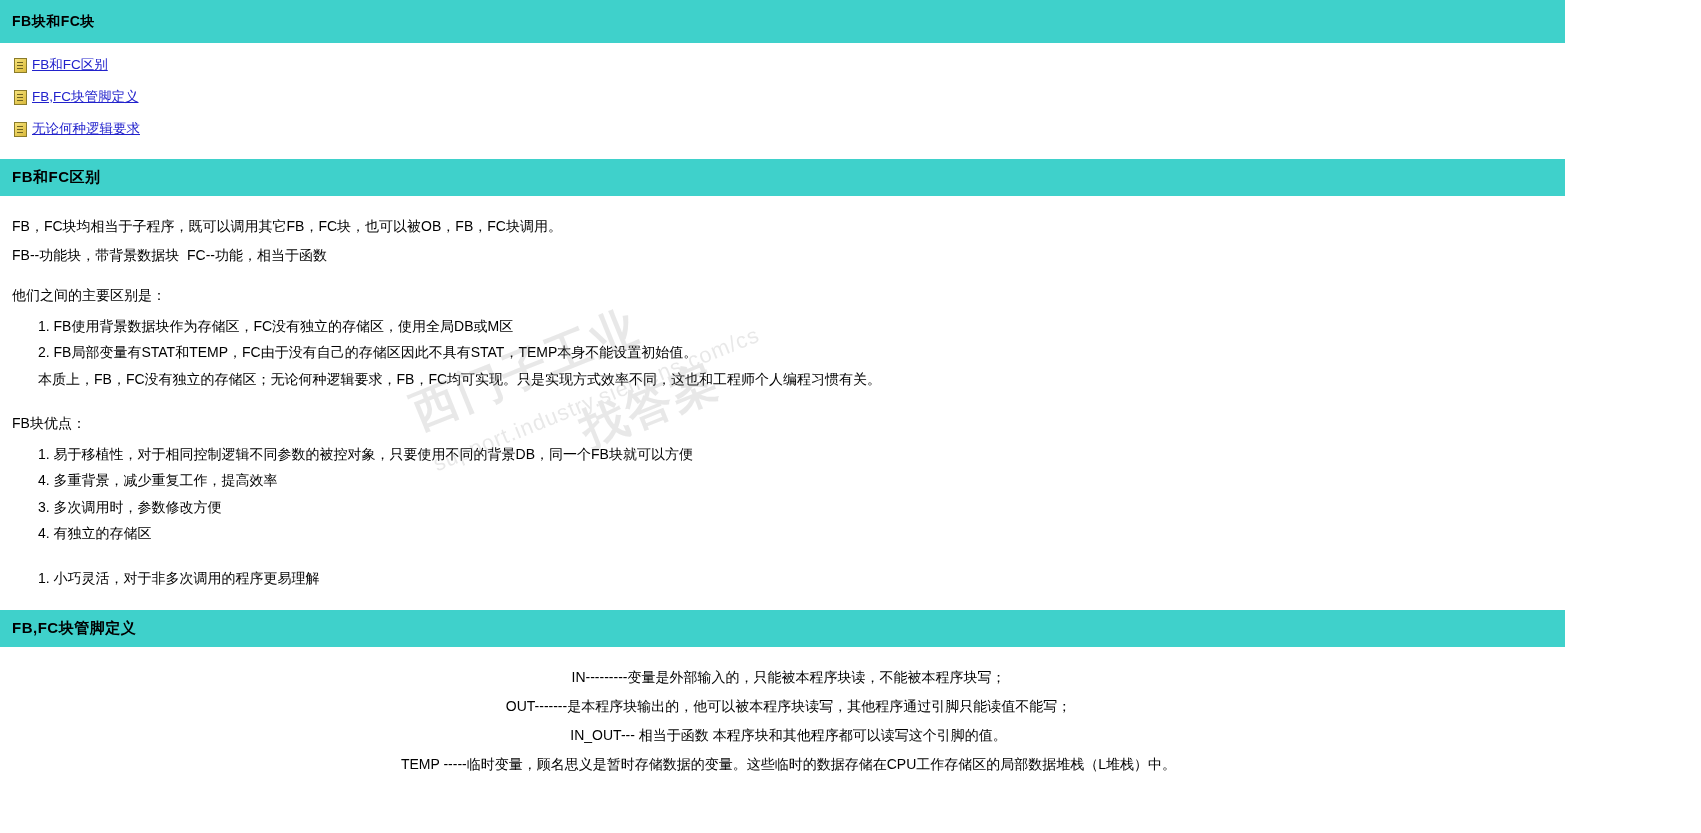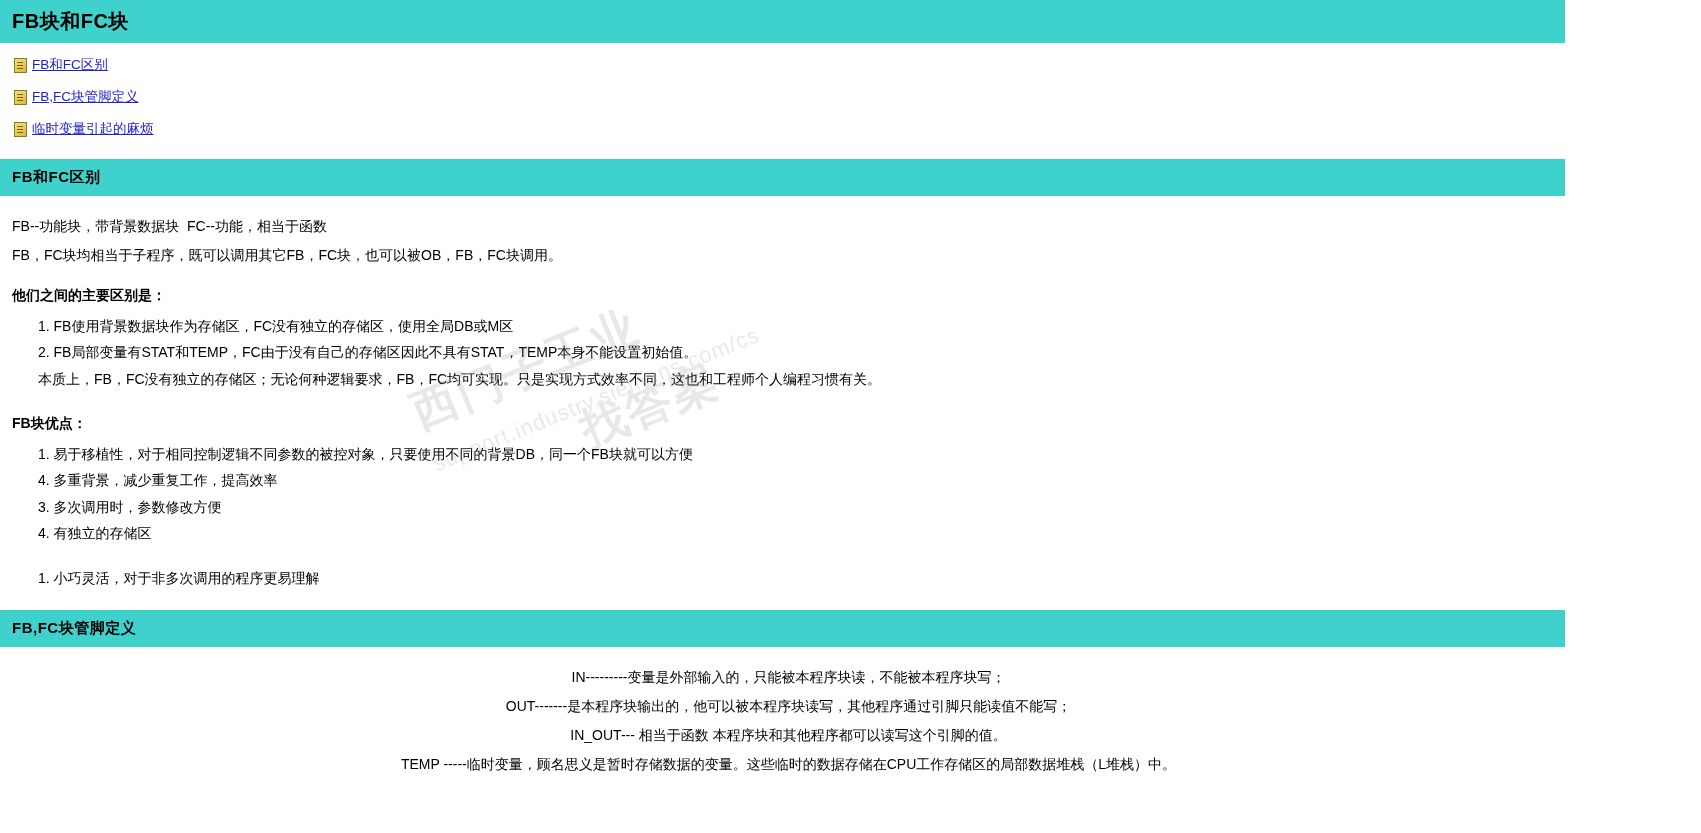--- a/index.html
+++ b/index.html
@@ -28,21 +28,21 @@
     align-items: center;
     padding-left: 12px;
     box-sizing: border-box;
   }
   .banner-main {
     height: 43px;
     background: #3fd1cb;
   }
   .banner-title {
     font-weight: bold;
-    font-size: 20px;
+    font-size: 14px;
     color: #000;
     letter-spacing: 0.5px;
   }
   .banner-sub .banner-title {
     font-size: 15px;
     font-weight: bold;
   }
   .toc {
     padding: 14px 0 6px 14px;
   }
@@ -82,21 +82,21 @@
     line-height: 1.75;
     font-size: 14px;
   }
   .para {
     margin: 0 0 4px 0;
     white-space: pre-wrap;
   }
   .spacer-sm { height: 12px; }
   .spacer-md { height: 18px; }
   .bold-head {
-    font-weight: bold;
+    font-weight: normal;
     margin: 0 0 6px 0;
   }
   .list {
     margin: 0 0 0 26px;
     padding: 0;
     list-style: none;
   }
   .list li {
     margin: 0 0 2px 0;
     white-space: pre-wrap;
@@ -148,31 +148,31 @@
     <div class="toc-item">
       <span class="doc-icon"></span>
       <a class="toc-link">FB和FC区别</a>
     </div>
     <div class="toc-item">
       <span class="doc-icon"></span>
       <a class="toc-link">FB,FC块管脚定义</a>
     </div>
     <div class="toc-item">
       <span class="doc-icon"></span>
-      <a class="toc-link">临时变量引起的麻烦</a>
+      <a class="toc-link">无论何种逻辑要求</a>
     </div>
   </div>
 
   <div class="banner banner-sub">
     <span class="banner-title">FB和FC区别</span>
   </div>
 
   <div class="content">
+    <p class="para">FB，FC块均相当于子程序，既可以调用其它FB，FC块，也可以被OB，FB，FC块调用。</p>
     <p class="para">FB--功能块，带背景数据块  FC--功能，相当于函数</p>
-    <p class="para">FB，FC块均相当于子程序，既可以调用其它FB，FC块，也可以被OB，FB，FC块调用。</p>
     <div class="spacer-sm"></div>
     <p class="bold-head">他们之间的主要区别是：</p>
     <ul class="list">
       <li>1. FB使用背景数据块作为存储区，FC没有独立的存储区，使用全局DB或M区</li>
       <li>2. FB局部变量有STAT和TEMP，FC由于没有自己的存储区因此不具有STAT，TEMP本身不能设置初始值。</li>
       <li>本质上，FB，FC没有独立的存储区；无论何种逻辑要求，FB，FC均可实现。只是实现方式效率不同，这也和工程师个人编程习惯有关。</li>
     </ul>
     <div class="spacer-md"></div>
     <p class="bold-head">FB块优点：</p>
     <ul class="list">

